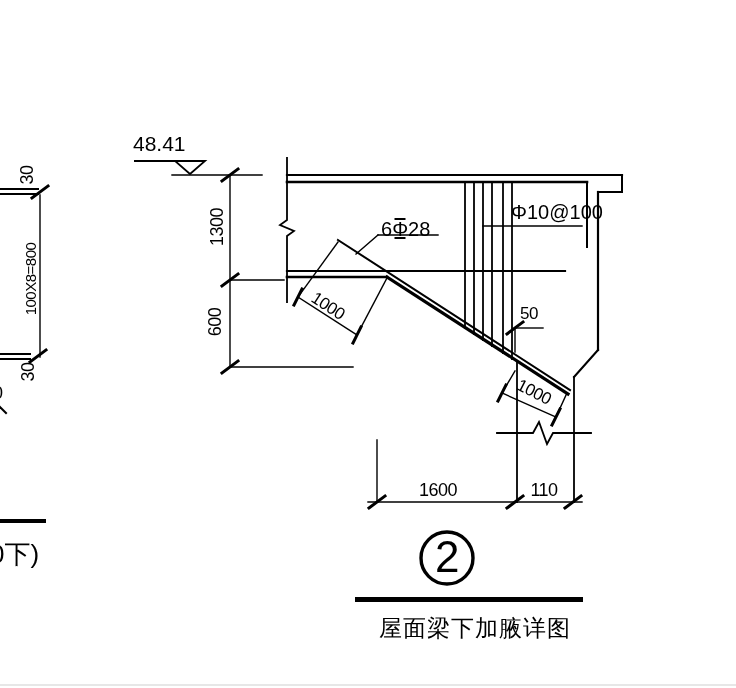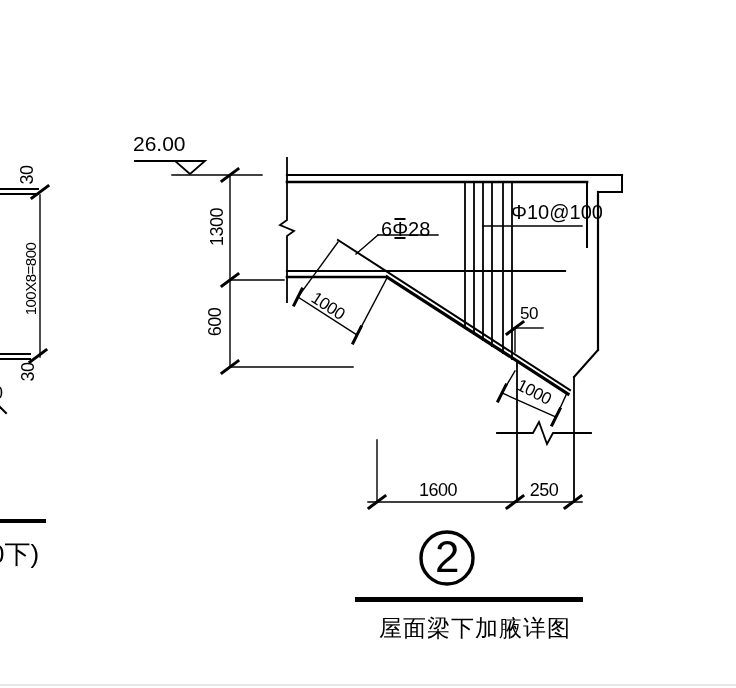--- a/index.html
+++ b/index.html
@@ -153,39 +153,39 @@
     </g>
 
     <g>
       <circle cx="447" cy="558" r="26" stroke-width="3.4"></circle>
     </g>
   </svg>
 
   <div class="underbar" style="left:355px;top:597px;width:228px;height:5px;"></div>
   <div class="underbar" style="left:0;top:519px;width:46px;height:4px;"></div>
 
-  <span class="txt elev">26.00</span>
+  <span class="txt elev">48.41</span>
 
   <span class="txt num rot" style="left:27px;top:175px;">30</span>
   <span class="txt rot" style="left:30px;top:279px;font-size:15px;">100X8=800</span>
   <span class="txt num rot" style="left:28px;top:372px;">30</span>
   <span class="txt num" style="left:-7px;top:384px;">0</span>
   <span class="txt" style="left:-10px;top:541px;font-size:26px;letter-spacing:0;">0下)</span>
 
   <span class="txt num rot" style="left:217px;top:227px;">1300</span>
   <span class="txt num rot" style="left:215px;top:322px;">600</span>
 
   <span class="txt rot33" style="left:328px;top:306px;font-size:17px;">1000</span>
   <span class="txt rot27" style="left:534px;top:392px;font-size:17px;">1000</span>
   <span class="txt" style="left:520px;top:305px;font-size:17px;">50</span>
 
   <span class="txt lbl" style="left:381px;top:212px;margin-top:7px;"><span>6</span><span class="phi-hrb">Φ</span><span>28</span></span>
 
   <span class="txt lbl" style="left:511px;top:202px;">Φ10@100</span>
 
   <span class="txt num ctr" style="left:438px;top:490px;">1600</span>
-  <span class="txt num ctr" style="left:544px;top:490px;">250</span>
+  <span class="txt num ctr" style="left:544px;top:490px;">110</span>
 
   <span class="txt bubble-num">2</span>
   <span class="txt title-text">屋面梁下加腋详图</span>
 
   <div class="bottom-edge"></div>
 </div>
 
 </body></html>

